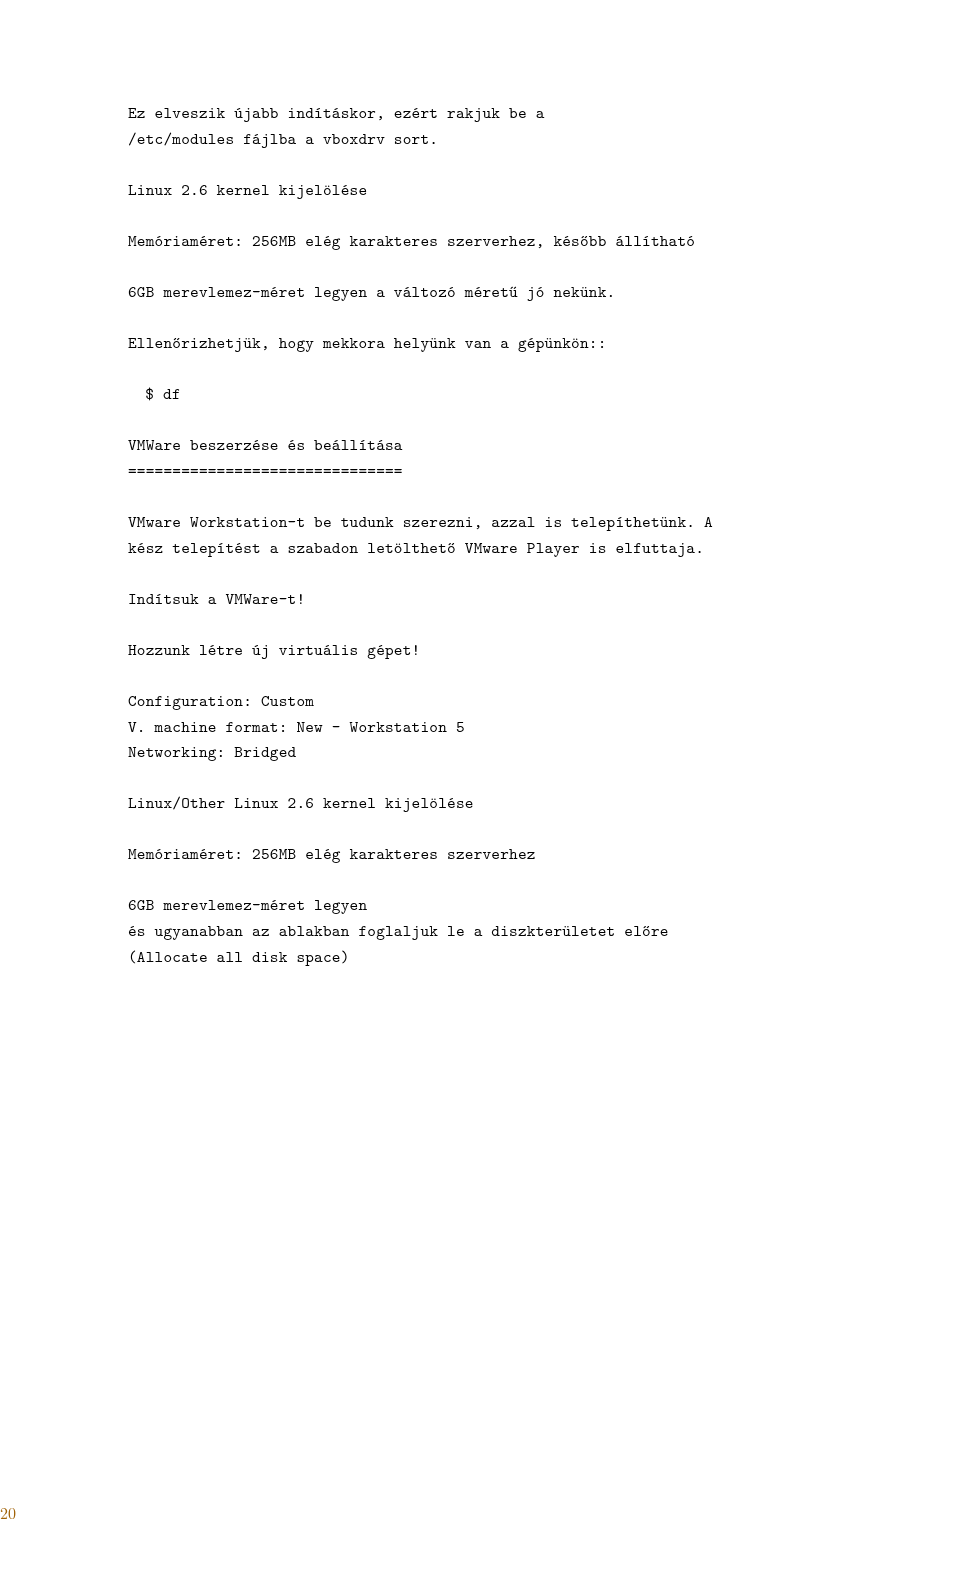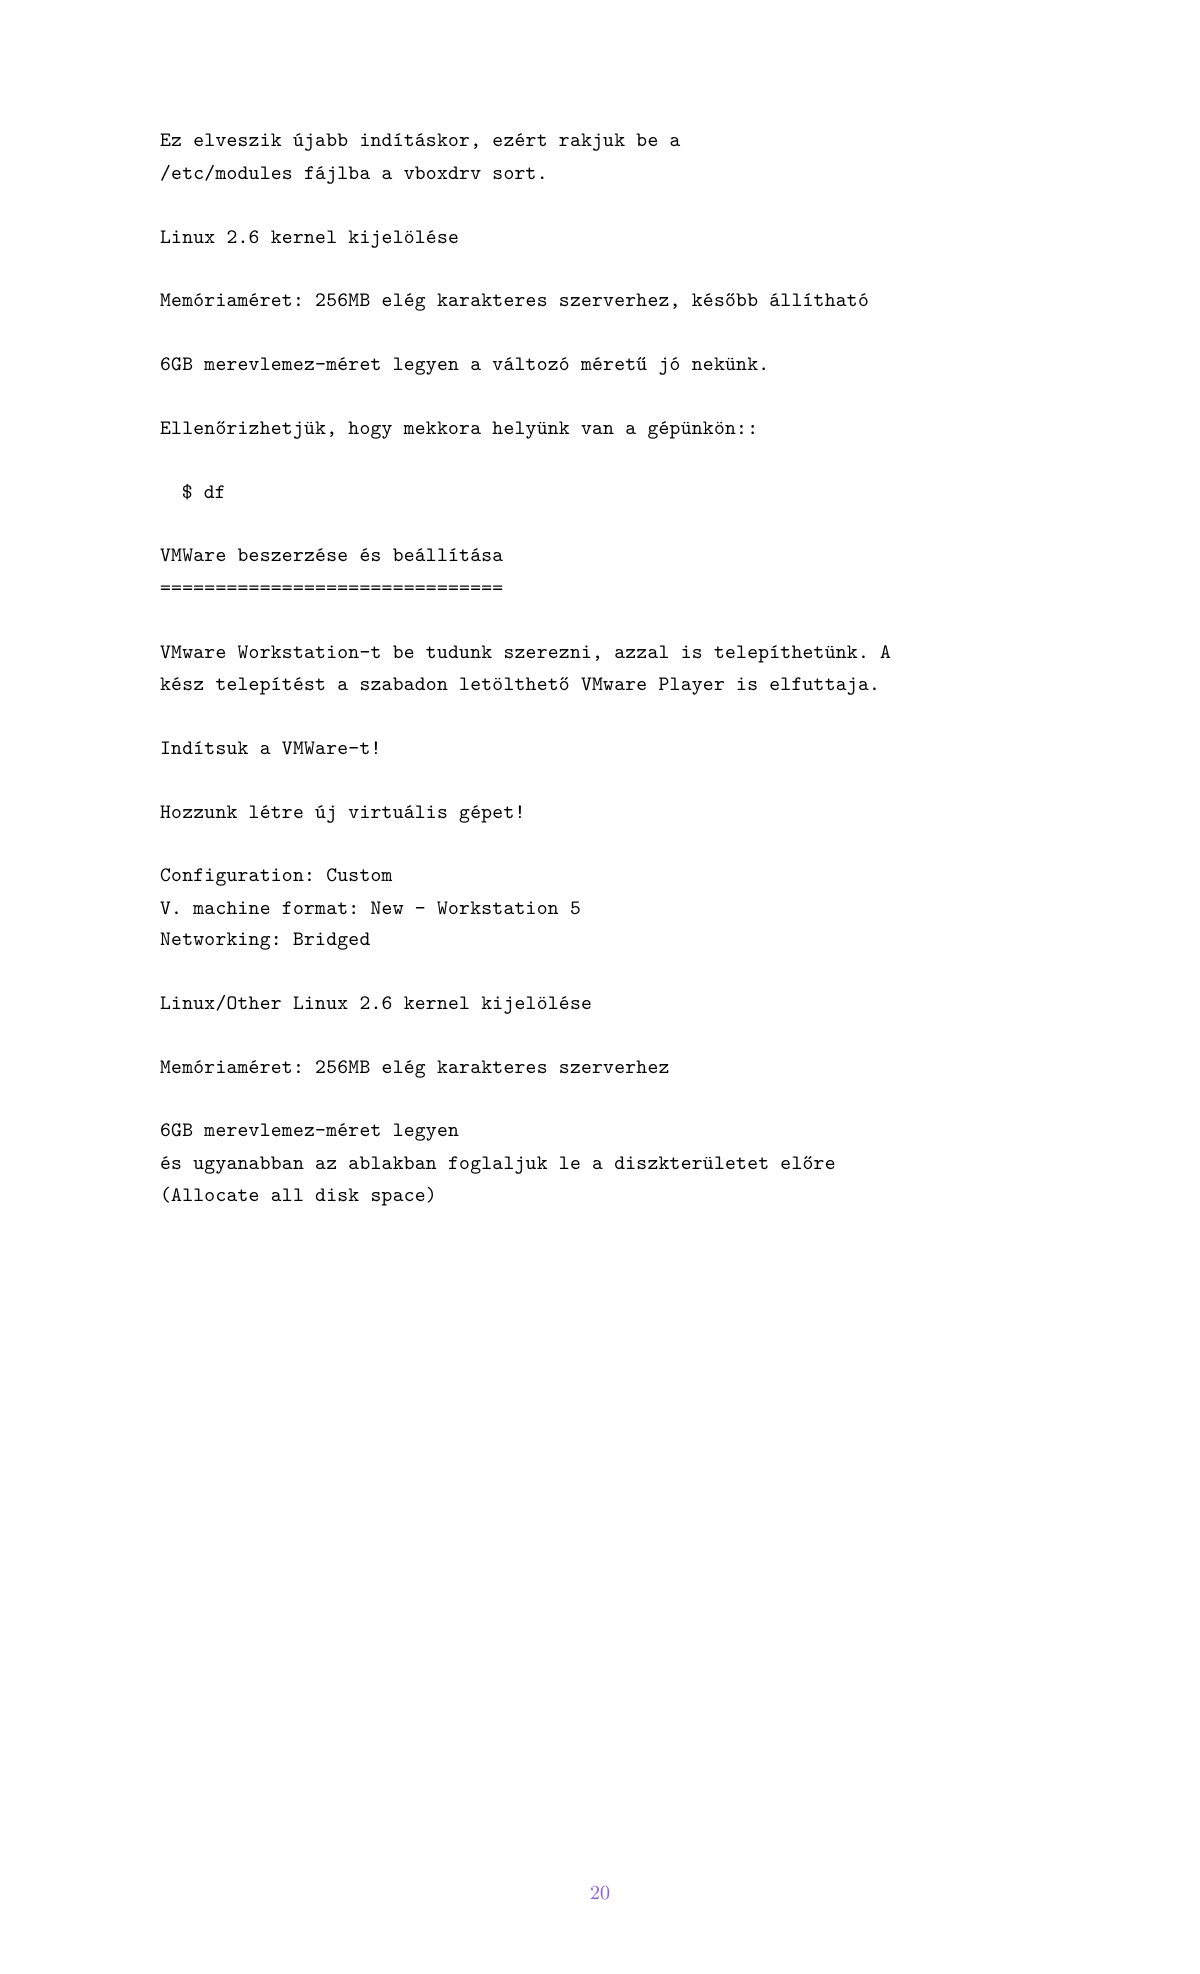--- a/index.html
+++ b/index.html
@@ -25,24 +25,23 @@
       letter-spacing: 0.2px;
     }
     .indent {
       margin-left: 2ch;
     }
     .page-number {
       position: absolute;
       bottom: 55px;
       left: 0;
       width: 960px;
-      text-align: center;
       font-family: "Latin Modern Roman", Georgia, serif;
       font-size: 16px;
-      color: #8b5cf6;
+      color: #a16207;
     }
   </style>
 </head>
 <body>
 
 <div class="page">
 
   <div class="mono"><span>Ez elveszik újabb indításkor, ezért rakjuk be a</span>
 <span>/etc/modules fájlba a vboxdrv sort.</span>
 

